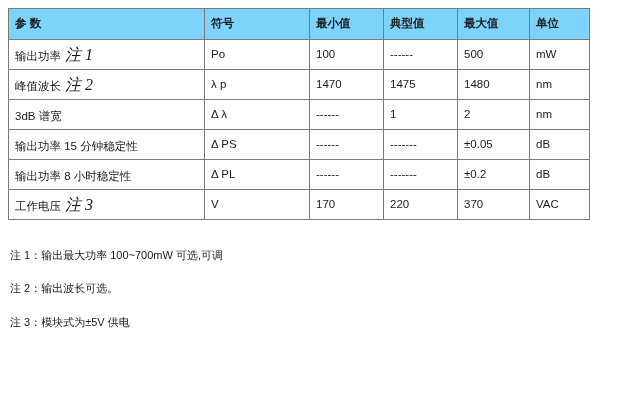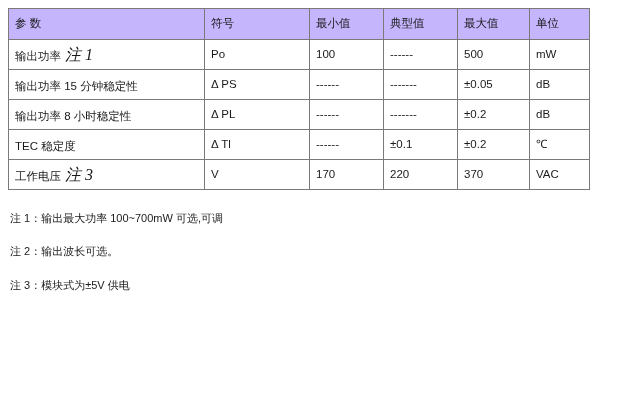--- a/index.html
+++ b/index.html
@@ -33,39 +33,39 @@
     font-size: 11.5px;
     font-weight: normal;
     text-align: left;
     vertical-align: middle;
     line-height: 1.2;
     color: #1a1a1a;
     white-space: nowrap;
     overflow: hidden;
   }
   table.spec thead th {
-    background: #c4b5fd;
-    font-weight: normal;
+    background: #7dd3fc;
+    font-weight: bold;
     height: 30px;
   }
   .col-param  { width: 196px; }
   .col-symbol { width: 105px; }
   .col-min    { width: 74px; }
   .col-typ    { width: 74px; }
   .col-max    { width: 72px; }
   .col-unit   { width: 60px; }
 
   .note-mark {
     font-style: italic;
     font-family: "Liberation Serif", serif;
     font-size: 16px;
     padding-left: 4px;
   }
   .notes {
-    margin: 21px 0 0 10px;
+    margin: 28px 0 0 10px;
   }
   .note-line {
     font-size: 11px;
     color: #1a1a1a;
     margin-bottom: 19px;
     line-height: 1.3;
     white-space: nowrap;
   }
 </style>
 </head>
@@ -95,42 +95,50 @@
     <tbody>
       <tr>
         <td><span>输出功率</span><span class="note-mark">注 1</span></td>
         <td>Po</td>
         <td>100</td>
         <td>------</td>
         <td>500</td>
         <td>mW</td>
       </tr>
       <tr>
+        <td><span>峰值波长</span><span class="note-mark">注 2</span></td>
+        <td>λ p</td>
+        <td>1470</td>
+        <td>1475</td>
+        <td>1480</td>
+        <td>nm</td>
+      </tr>
+      <tr>
+        <td><span>3dB 谱宽</span><span class="note-mark"></span></td>
+        <td>Δ λ</td>
+        <td>------</td>
+        <td>1</td>
+        <td>2</td>
+        <td>nm</td>
+      </tr>
+      <tr>
         <td><span>输出功率 15 分钟稳定性</span><span class="note-mark"></span></td>
         <td>Δ PS</td>
         <td>------</td>
         <td>-------</td>
         <td>±0.05</td>
         <td>dB</td>
       </tr>
       <tr>
         <td><span>输出功率 8 小时稳定性</span><span class="note-mark"></span></td>
         <td>Δ PL</td>
         <td>------</td>
         <td>-------</td>
         <td>±0.2</td>
         <td>dB</td>
-      </tr>
-      <tr>
-        <td><span>TEC 稳定度</span><span class="note-mark"></span></td>
-        <td>Δ Tl</td>
-        <td>------</td>
-        <td>±0.1</td>
-        <td>±0.2</td>
-        <td>℃</td>
       </tr>
       <tr>
         <td><span>工作电压</span><span class="note-mark">注 3</span></td>
         <td>V</td>
         <td>170</td>
         <td>220</td>
         <td>370</td>
         <td>VAC</td>
       </tr>
     </tbody>

